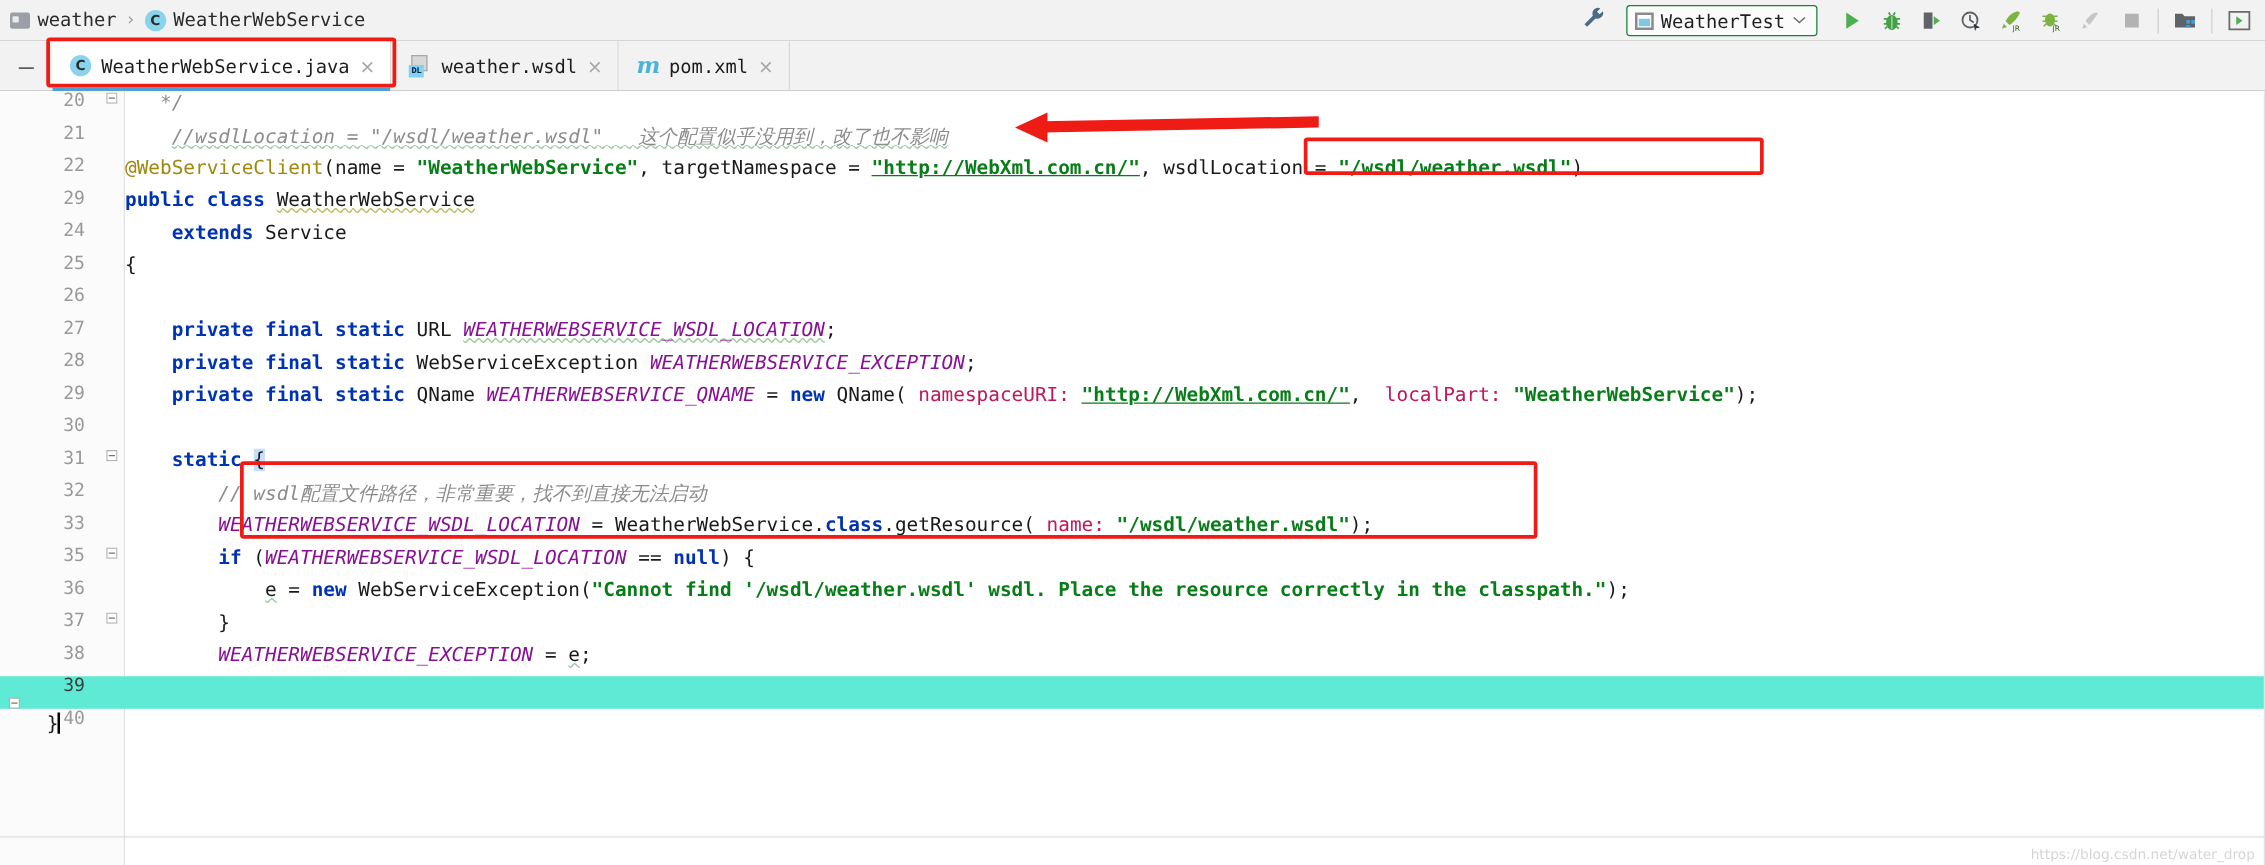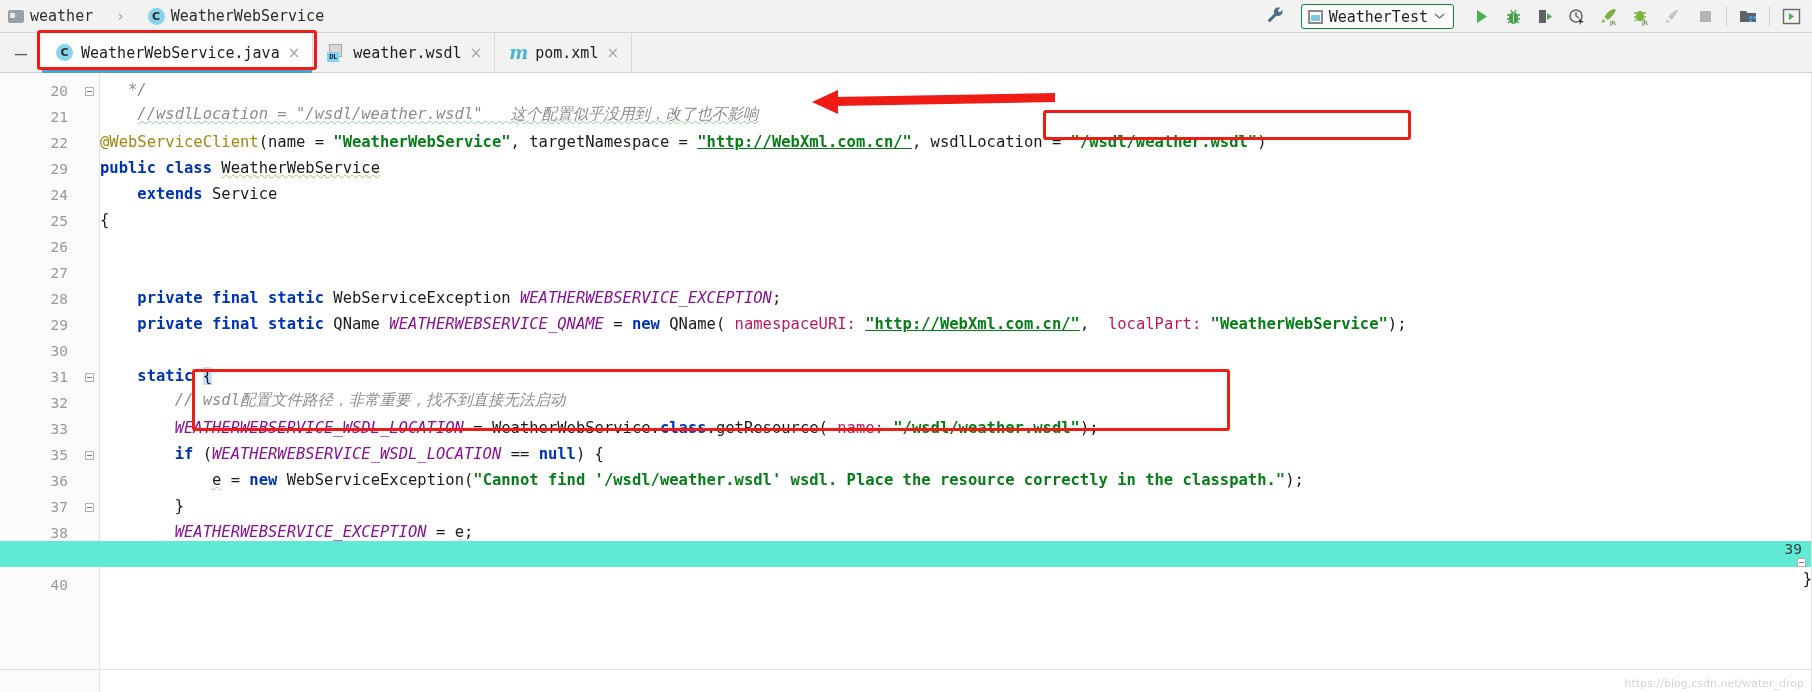--- a/index.html
+++ b/index.html
@@ -14,21 +14,21 @@
   
   .topbar {
     position: relative;
     height: 33px;
     background: #f2f2f2;
     border-bottom: 1px solid #d6d6d6;
     display: flex;
     align-items: center;
     padding-left: 8px;
   }
-  .crumbs { display: flex; align-items: center; gap: 21px; font-size: 15px; color: #2b2b2b; }
+  .crumbs { display: flex; align-items: center; gap: 5px; font-size: 15px; color: #2b2b2b; }
   .crumb { display: flex; align-items: center; gap: 6px; }
   .crumb-sep { color: #9a9a9a; font-size: 14px; padding: 0 2px; }
   .ico-folder {
     width: 16px; height: 13px; background: #9aa0a6; border-radius: 2px;
     position: relative; display: inline-block;
   }
   .ico-folder::before {
     content: ""; position: absolute; left: 2px; top: 3px;
     width: 5px; height: 5px; background: #e8eaed; border-radius: 1px;
   }
@@ -127,21 +127,21 @@
   .fold-strip {
     position: absolute; left: 100px; top: 0; bottom: 0; width: 22px;
     background: #ffffff;
   }
   .code-area {
     position: absolute; left: 0; top: 0; right: 0; bottom: 0;
   }
   .line {
     position: relative;
     height: 26px;
-    display: flex; align-items: flex-end;
+    display: flex; align-items: flex-start;
     font-size: 15.5px;
     white-space: pre;
   }
   .line.caret-line { background: #5eead4; flex-direction: column; }
   .lno {
     width: 78px; text-align: right; padding-right: 10px;
     color: #999999; font-size: 14.5px; flex: none;
   }
   .line.caret-line .lno { color: #3c3c3c; }
   .fold {
@@ -333,21 +333,21 @@
       <div class="line"><div class="lno">20</div><div class="fold"><svg width="9" height="9" viewBox="0 0 9 9">
             <rect x="0.5" y="0.5" width="8" height="8" fill="#fff" stroke="#b0b0b0"></rect>
             <path d="M2 4.5h5" stroke="#777" stroke-width="1"></path>
           </svg></div><div class="src"><span class="cmt">   */</span></div></div>
       <div class="line"><div class="lno">21</div><div class="fold"></div><div class="src"><span class="plain">    </span><span class="cmt wavy-g">//wsdlLocation = "/wsdl/weather.wsdl"   这个配置似乎没用到，改了也不影响</span></div></div>
       <div class="line"><div class="lno">22</div><div class="fold"></div><div class="src"><span class="anno">@WebServiceClient</span><span class="plain">(name = </span><span class="str">"WeatherWebService"</span><span class="plain">, targetNamespace = </span><span class="link">"http://WebXml.com.cn/"</span><span class="plain">, </span><span class="plain">wsdlLocation = </span><span class="str">"/wsdl/weather.wsdl"</span><span class="plain">)</span></div></div>
       <div class="line"><div class="lno">29</div><div class="fold"></div><div class="src"><span class="kw">public class </span><span class="plain wavy">WeatherWebService</span></div></div>
       <div class="line"><div class="lno">24</div><div class="fold"></div><div class="src"><span class="plain">    </span><span class="kw">extends </span><span class="plain">Service</span></div></div>
       <div class="line"><div class="lno">25</div><div class="fold"></div><div class="src"><span class="plain">{</span></div></div>
       <div class="line"><div class="lno">26</div><div class="fold"></div><div class="src"><span class="plain"></span></div></div>
-      <div class="line"><div class="lno">27</div><div class="fold"></div></div>
+      <div class="line"><div class="lno">27</div><div class="fold"></div><div class="src"><span class="plain">    </span><span class="kw">private final static </span><span class="plain">URL </span><span class="sfld wavy-g">WEATHERWEBSERVICE_WSDL_LOCATION</span><span class="plain">;</span></div></div>
       <div class="line"><div class="lno">28</div><div class="fold"></div><div class="src"><span class="plain">    </span><span class="kw">private final static </span><span class="plain">WebServiceException </span><span class="sfld">WEATHERWEBSERVICE_EXCEPTION</span><span class="plain">;</span></div></div>
       <div class="line"><div class="lno">29</div><div class="fold"></div><div class="src"><span class="plain">    </span><span class="kw">private final static </span><span class="plain">QName </span><span class="sfld">WEATHERWEBSERVICE_QNAME</span><span class="plain"> = </span><span class="kw">new </span><span class="plain">QName( </span><span class="hint">namespaceURI: </span><span class="link">"http://WebXml.com.cn/"</span><span class="plain">,  </span><span class="hint">localPart: </span><span class="str">"WeatherWebService"</span><span class="plain">);</span></div></div>
       <div class="line"><div class="lno">30</div><div class="fold"></div><div class="src"><span class="plain"></span></div></div>
       <div class="line"><div class="lno">31</div><div class="fold"><svg width="9" height="9" viewBox="0 0 9 9">
             <rect x="0.5" y="0.5" width="8" height="8" fill="#fff" stroke="#b0b0b0"></rect>
             <path d="M2 4.5h5" stroke="#777" stroke-width="1"></path>
           </svg></div><div class="src"><span class="plain">    </span><span class="kw">static </span><span class="plain sel">{</span></div></div>
       <div class="line"><div class="lno">32</div><div class="fold"></div><div class="src"><span class="plain">        </span><span class="cmt">// wsdl配置文件路径，非常重要，找不到直接无法启动</span></div></div>
       <div class="line"><div class="lno">33</div><div class="fold"></div><div class="src"><span class="plain">        </span><span class="sfld">WEATHERWEBSERVICE_WSDL_LOCATION</span><span class="plain"> = WeatherWebService.</span><span class="kw">class</span><span class="plain">.getResource( </span><span class="hint">name: </span><span class="str">"/wsdl/weather.wsdl"</span><span class="plain">);</span></div></div>
       <div class="line"><div class="lno">35</div><div class="fold"><svg width="9" height="9" viewBox="0 0 9 9">

